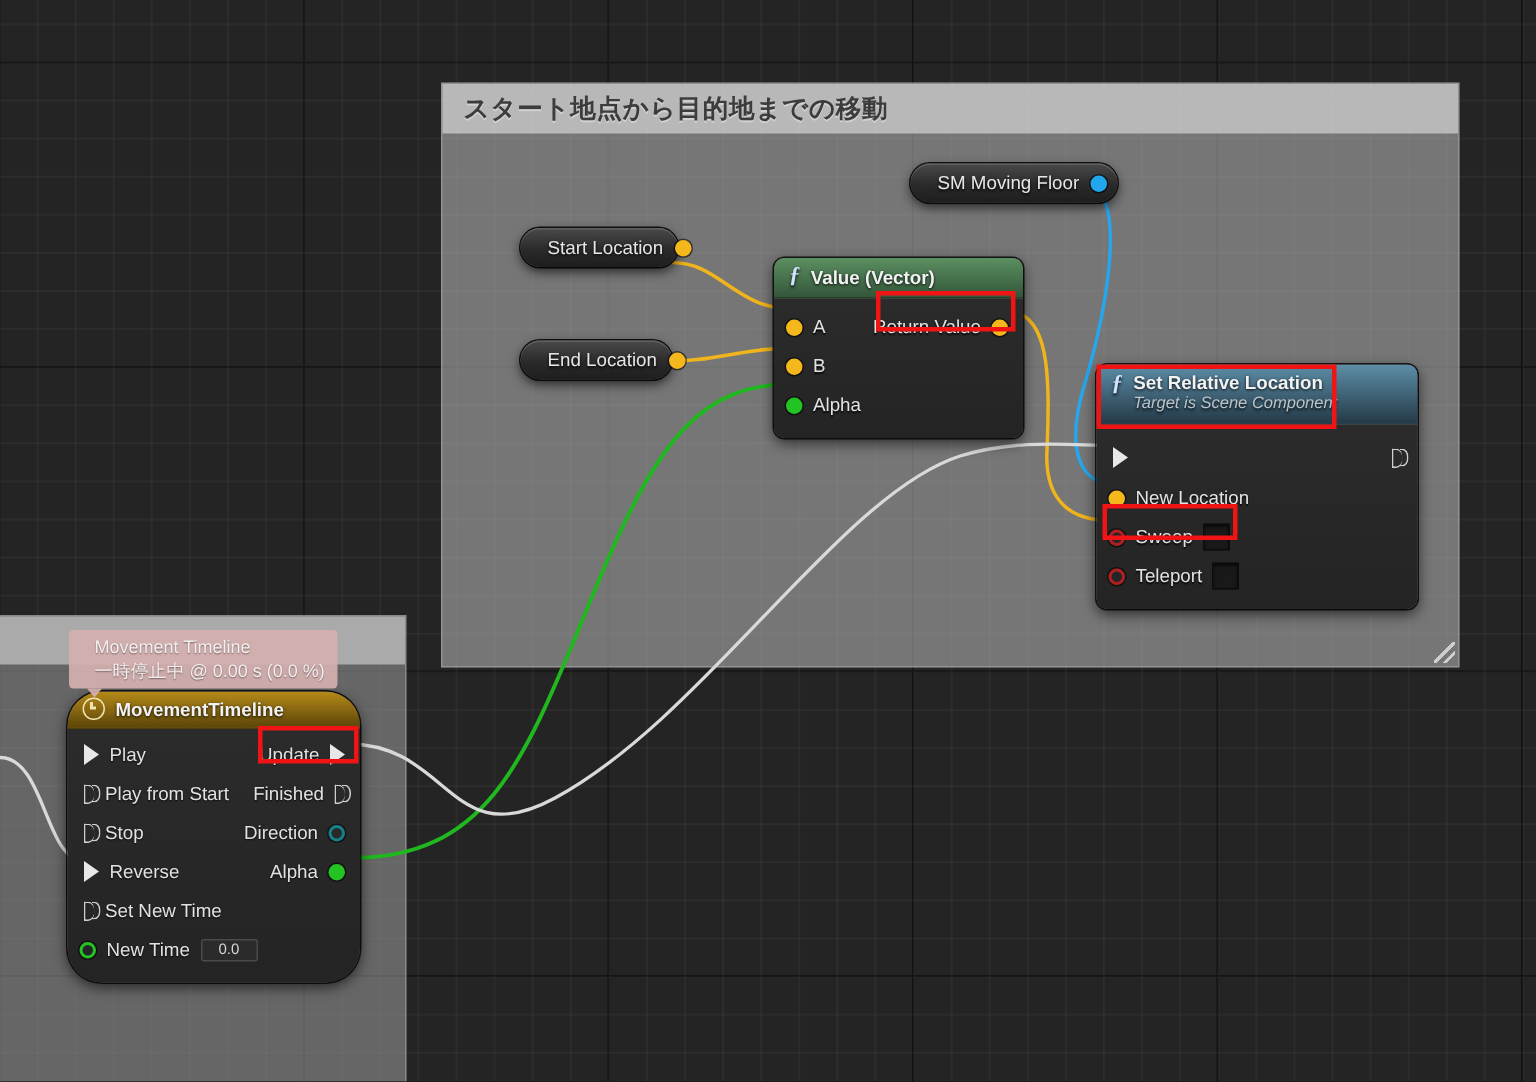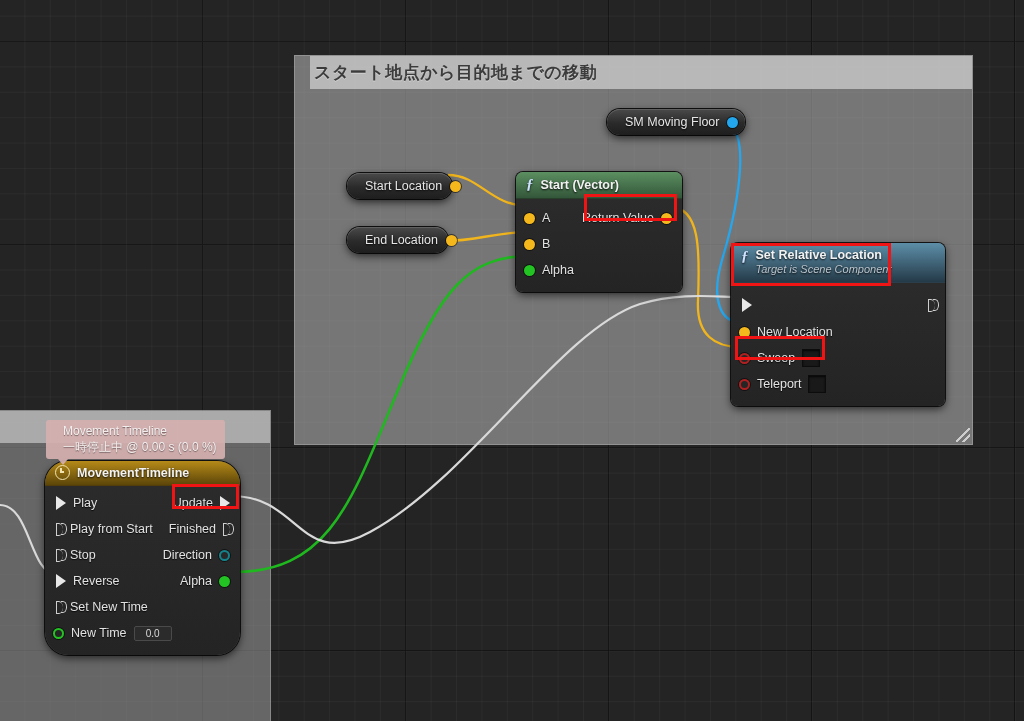--- a/index.html
+++ b/index.html
@@ -30,23 +30,22 @@
   .comment {
     position: absolute;
     background: rgba(170,170,170,0.62);
     border: 1px solid rgba(200,200,200,0.35);
     box-sizing: border-box;
   }
   .comment-header {
     height: 33px;
     background: rgba(196,196,196,0.85);
     display: flex; align-items: center;
-    padding-left: 4px;
-    box-sizing: border-box;
-    margin-left: 15px;
+    padding-left: 14px;
+    box-sizing: border-box;
   }
   .comment-title {
     color: #3c3c3c;
     font-size: 17px;
     font-weight: bold;
     letter-spacing: .5px;
     text-shadow: 0 1px 0 rgba(255,255,255,.35);
   }
   .resize-grip {
     position: absolute;
@@ -281,34 +280,34 @@
     <path d="M 232 496 C 300 496 300 570 370 532 C 470 478 560 330 640 304 C 680 292 716 297 740 297" stroke="#d9d9d9" stroke-width="2.2" fill="none"></path>
 
     <path d="M 0 505 C 30 505 30 574 56 574" stroke="#d9d9d9" stroke-width="2.2" fill="none"></path>
   </svg>
 
   <div class="var-node" style="left:607px; top:109px; width:138px;">
     <span class="var-label">SM Moving Floor</span>
     <span class="dot blue"></span>
   </div>
 
-  <div class="var-node" style="left:347px; top:173px; width:105px;align-items:center;">
+  <div class="var-node" style="left:347px; top:152px; width:105px;align-items:center;">
     <span class="var-label">Start Location</span>
     <span class="dot yellow"></span>
   </div>
 
   <div class="var-node" style="left:347px; top:227px; width:101px;">
     <span class="var-label">End Location</span>
     <span class="dot yellow"></span>
   </div>
 
   <div class="node" style="left:516px; top:172px; width:166px;">
     <div class="node-head head-fn">
       <span class="fn-glyph">ƒ</span>
-      <span>Start (Vector)</span>
+      <span>Value (Vector)</span>
     </div>
     <div class="node-body">
       <div class="pin-row split">
         <span class="pin-left">
           <span class="dot yellow"></span>
           <span class="pin-label">A</span>
         </span>
         <span class="pin-right">
           <span class="pin-label">Return Value</span>
           <span class="dot yellow"></span>

